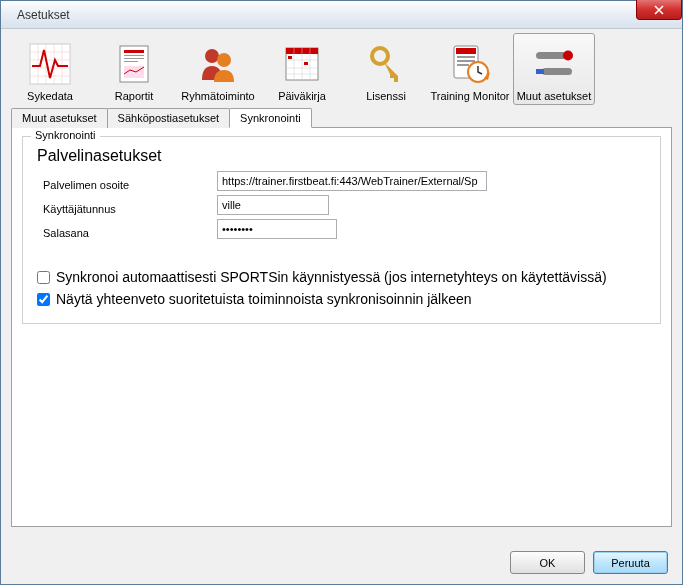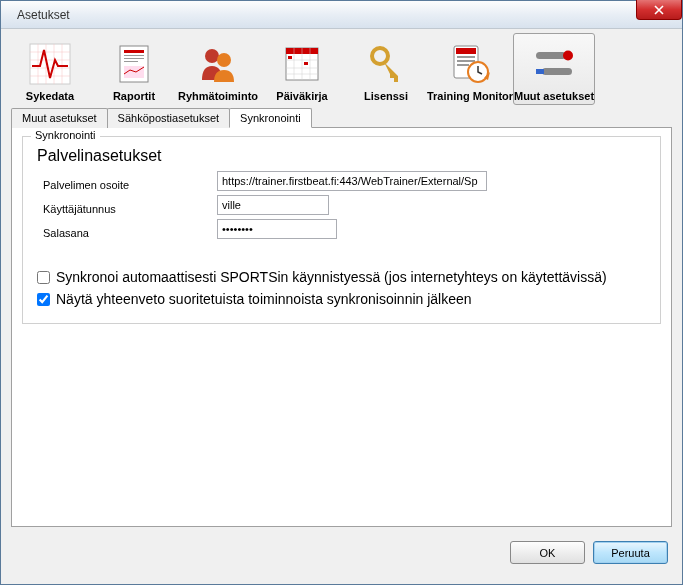--- a/index.html
+++ b/index.html
@@ -57,21 +57,20 @@
   display: flex;
   flex-direction: column;
   align-items: center;
   justify-content: flex-end;
   width: 82px;
   height: 72px;
   border: 1px solid transparent;
   border-radius: 3px;
   padding: 4px 2px 2px 2px;
   cursor: default;
-  font-weight: bold;
 }
 .toolbar-item.selected {
   background: linear-gradient(to bottom, #f8f8f8, #e8e8e8);
   border: 1px solid #a0a0a0;
 }
 .toolbar-icon {
   width: 48px;
   height: 48px;
   display: flex;
   align-items: center;
@@ -156,21 +155,21 @@
 }
 .checkbox-row input[type=checkbox] {
   width: 13px;
   height: 13px;
 }
 .checkbox-label {
   font-size: 14px;
 }
 .button-bar {
   position: absolute;
-  bottom: 20px;
+  bottom: 10px;
   right: 14px;
   display: flex;
   gap: 8px;
 }
 .btn {
   min-width: 75px;
   height: 23px;
   border: 1px solid #888;
   border-radius: 3px;
   background: linear-gradient(to bottom, #fdfdfd, #e0e0e0);

